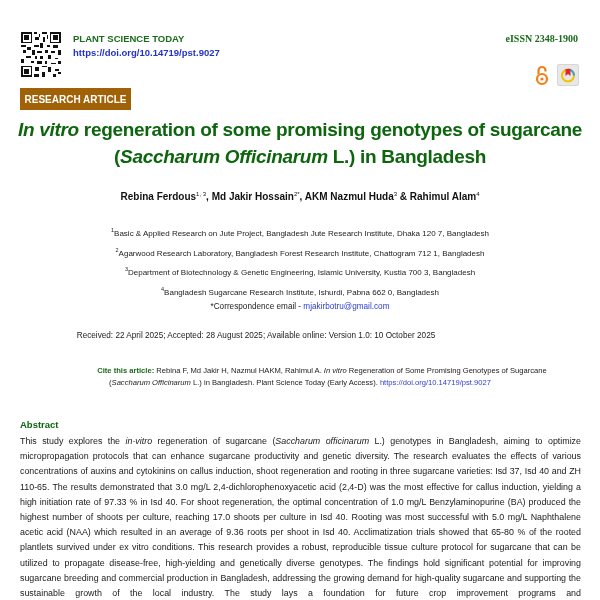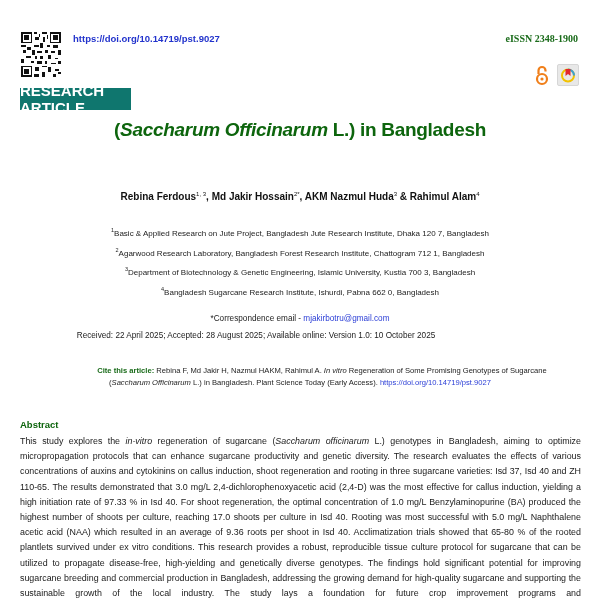--- a/index.html
+++ b/index.html
@@ -9,32 +9,32 @@
   .qr { position: absolute; left: 21px; top: 32px; width: 40px; height: 45px; }
   .journal-block { position: absolute; left: 73px; top: 32px; font-family: "Liberation Sans", sans-serif; font-size: 9.5px; line-height: 14px; }
   .journal-name { color: #1a6b1a; font-weight: bold; }
   .vol { color: #1a6b1a; font-weight: bold; }
   .doi { color: #2233cc; font-weight: bold; }
 
   .eissn { position: absolute; right: 22px; top: 33px; font-size: 10px; font-weight: bold; color: #1a6b1a; font-family: Liberation Serif, serif; }
   .oa-icon { position: absolute; left: 535px; top: 64px; width: 14px; height: 22px; }
   .crossmark { position: absolute; left: 557px; top: 64px; width: 22px; height: 22px; background: #e8e8e8; border: 1px solid #d6d6d6; border-radius: 2px; display: flex; align-items: center; justify-content: center; }
 
-  .badge { position: absolute; left: 20px; top: 88px; width: 111px; height: 22px; background: #0f766e; color: #fff; font-weight: bold; font-size: 15px; display: flex; align-items: center; justify-content: center; letter-spacing: 0; }
+  .badge { position: absolute; left: 20px; top: 88px; width: 111px; height: 22px; background: #a16207; color: #fff; font-weight: bold; font-size: 10px; display: flex; align-items: center; justify-content: center; letter-spacing: 0; }
 
   .title { position: absolute; left: 0; top: 116px; width: 600px; text-align: center; color: #0d650d; font-weight: bold; font-size: 19px; line-height: 27px; font-family: "Liberation Sans Narrow", "Liberation Sans", sans-serif; letter-spacing: -0.3px; }
   .title i { font-weight: bold; }
 
   .authors { position: absolute; left: 0; top: 191px; width: 600px; text-align: center; font-size: 10px; font-weight: bold; color: #111; }
   .authors sup { font-size: 6px; font-weight: normal; }
 
   .affils { position: absolute; left: 0; top: 222px; width: 600px; text-align: center; font-size: 8px; line-height: 17px; color: #222; }
   .affils sup { font-size: 5.5px; }
 
-  .corr { position: absolute; left: 0; top: 302px; width: 600px; text-align: center; font-size: 8.2px; color: #222; margin-top: 12px; }
+  .corr { position: absolute; left: 0; top: 302px; width: 600px; text-align: center; font-size: 8.2px; color: #222; }
   .corr .email { color: #2a3dd6; }
 
   .dates { position: absolute; left: 0; top: 331px; width: 512px; text-align: center; font-size: 8.2px; color: #222; }
 
   .cite { position: absolute; left: 36px; top: 365px; width: 528px; text-align: center; font-size: 7.6px; line-height: 12px; color: #222; }
   .cite .cite-label { color: #1a6b1a; font-weight: bold; margin-left: 44px; }
   .cite .cite-doi { color: #2a3dd6; }
 
   .abstract-heading { position: absolute; left: 20px; top: 419px; font-size: 9.5px; font-weight: bold; color: #0d650d; }
   .abstract { position: absolute; left: 20px; top: 434px; width: 561px; font-size: 8.9px; line-height: 15.2px; color: #1a1a1a; text-align: justify; text-align-last: justify; }
@@ -86,20 +86,21 @@
       <rect x="17" y="22" width="2" height="3"></rect>
       <rect x="21" y="23" width="3" height="1"></rect>
     <rect x="8" y="26" width="3" height="2"></rect>
       <rect x="13" y="25" width="2" height="3"></rect>
       <rect x="20" y="26" width="2" height="2"></rect>
     <rect x="23" y="25" width="2" height="1"></rect>
   </g>
 </svg>
 
 <div class="journal-block">
+  <div class="journal-name">PLANT SCIENCE TODAY</div>
   <div class="doi">https://doi.org/10.14719/pst.9027</div>
 </div>
 
 <div class="eissn">eISSN 2348-1900</div>
 
 <svg class="oa-icon" viewBox="0 0 14 22">
   <path d="M3.5 10 V6.5 A3.5 3.5 0 0 1 10.5 6.5 V7.5" fill="none" stroke="#f07f1a" stroke-width="2.2"></path>
   <circle cx="7" cy="15" r="5" fill="none" stroke="#f07f1a" stroke-width="2.2"></circle>
   <circle cx="7" cy="15" r="1.6" fill="#f07f1a"></circle>
 </svg>
@@ -108,20 +109,23 @@
   <svg width="16" height="16" viewBox="0 0 16 16">
     <circle cx="8" cy="8.5" r="6" fill="none" stroke="#f2c200" stroke-width="2"></circle>
     <path d="M8 2.5 A6 6 0 0 1 14 8.5" fill="none" stroke="#3aa0d8" stroke-width="2"></path>
     <path d="M5.5 2 H10.5 V9 L8 7 L5.5 9 Z" fill="#e2262e"></path>
   </svg>
 </div>
 
 <div class="badge">RESEARCH ARTICLE</div>
 
 <div class="title">
+  <div>
+    <i>In vitro</i><span> regeneration of some promising genotypes of sugarcane</span>
+  </div>
   <div>
     <span>(</span><i>Saccharum Officinarum</i><span> L.) in Bangladesh</span>
   </div>
 </div>
 
 <div class="authors">
   <span>Rebina Ferdous</span><sup>1, 3</sup><span>, </span><span>Md Jakir Hossain</span><sup>2*</sup><span>, </span><span>AKM Nazmul Huda</span><sup>3</sup><span> &amp; </span><span>Rahimul Alam</span><sup>4</sup>
 </div>
 
 <div class="affils">

